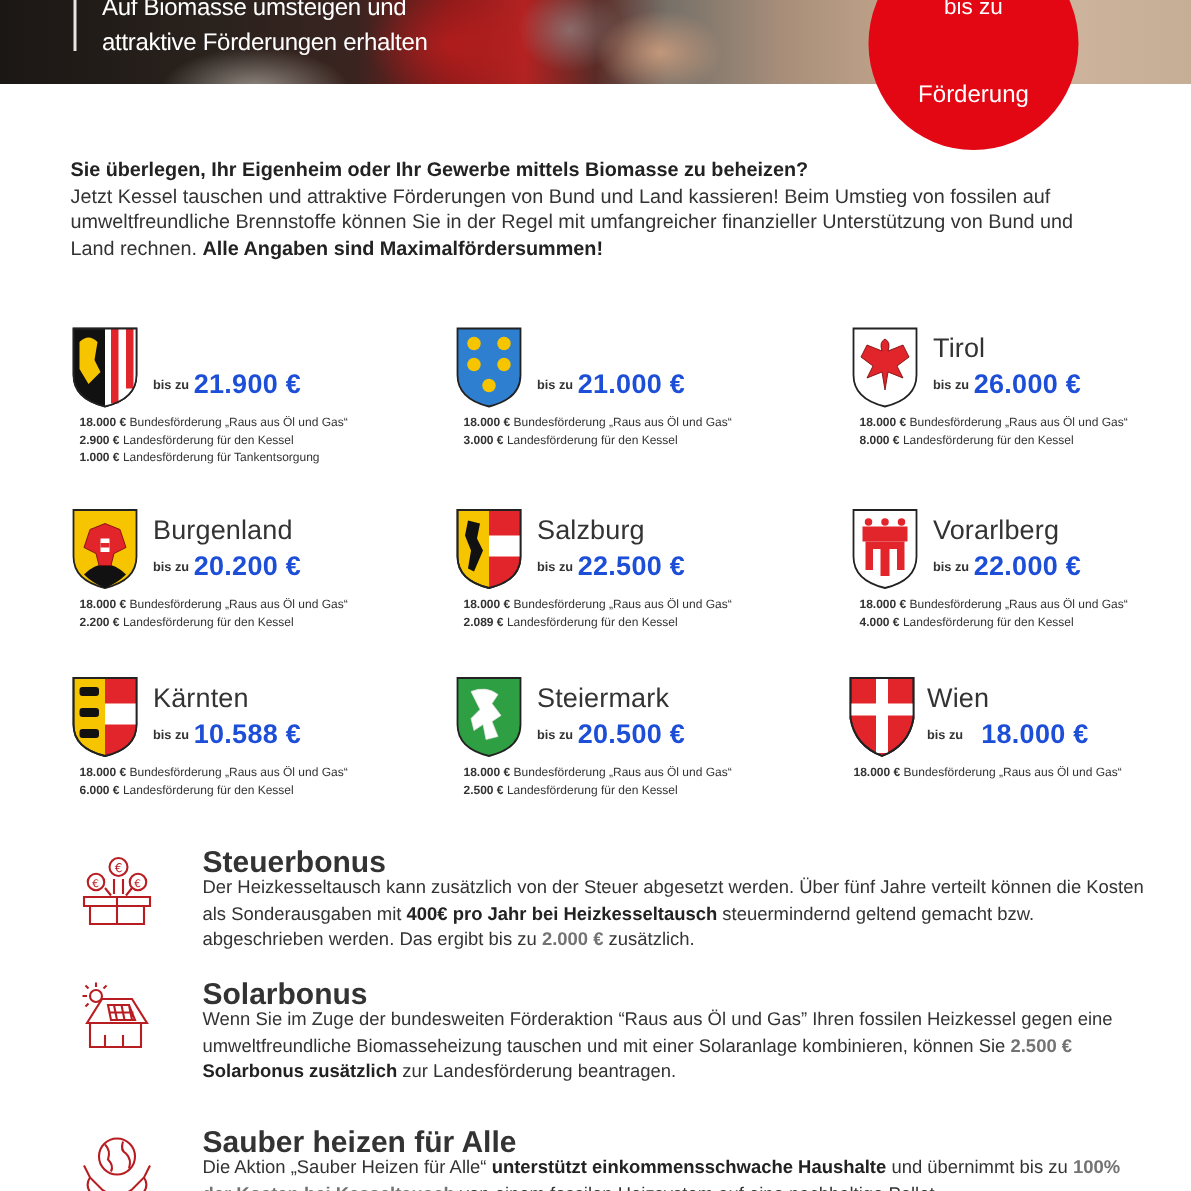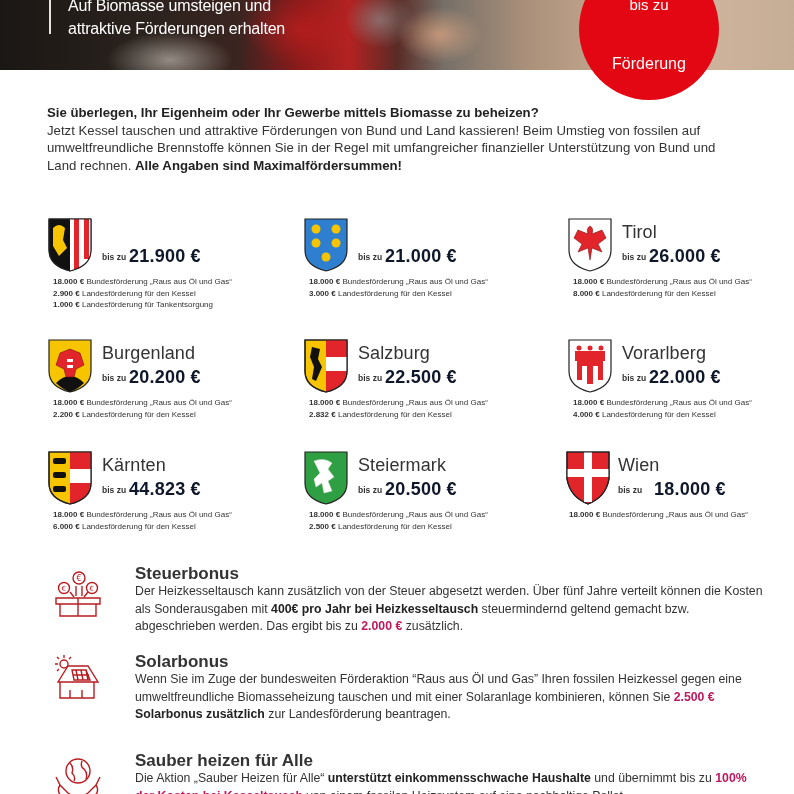--- a/index.html
+++ b/index.html
@@ -1,21 +1,21 @@
 <!DOCTYPE html>
 <html><head>
   <meta charset="utf-8">
   <style>
     * { box-sizing: border-box; margin: 0; padding: 0; }
     html, body { width: 794px; height: 794px; overflow: hidden; background: #ffffff; }
     body { font-family: "Liberation Sans", sans-serif; color: #2b2b2b; position: relative; }
 
     
     .hero {
-      position: absolute; left: 0; top: 0; width: 794px; height: 70px;
+      position: absolute; left: 0; top: 0; width: 794px; height: 56px;
       background:
         linear-gradient(90deg, #1b1714 0%, #2a221d 18%, #3a2420 30%, #8e1a1a 38%, #b42222 44%, #5a2b26 50%, #767068 56%, #a98f7a 66%, #c7a98f 78%, #cdb39b 90%, #c6ad96 100%);
       overflow: hidden;
     }
     .hero::before {
       content: ""; position: absolute; left: 0; top: 0; right: 0; bottom: 0;
       background:
         radial-gradient(ellipse 90px 40px at 170px 60px, rgba(230,225,215,0.55), transparent 70%),
         radial-gradient(ellipse 80px 50px at 300px 30px, rgba(200,30,30,0.6), transparent 70%),
         radial-gradient(ellipse 60px 40px at 440px 35px, rgba(214,162,128,0.8), transparent 70%),
@@ -40,31 +40,31 @@
     .intro { position: absolute; left: 47px; top: 104px; width: 700px; font-size: 13.2px; line-height: 17.5px; color: #333; }
     .intro .q { font-weight: bold; color: #222; }
     .intro b { color: #222; }
 
     
     .state { position: absolute; width: 240px; height: 100px; }
     .crest { position: absolute; left: 0; top: 0; width: 44px; height: 54px; }
     .state-name { position: absolute; left: 54px; top: 4px; font-size: 18px; color: #333; letter-spacing: 0.1px; }
     .state-amount { position: absolute; left: 54px; top: 28px; white-space: nowrap; }
     .bis { font-size: 8.5px; font-weight: bold; color: #333; vertical-align: middle; }
-    .amt { font-size: 18px; font-weight: bold; color: #0f172a; margin-left: 3px; vertical-align: middle; letter-spacing: 0.2px; }
+    .amt { font-size: 18px; font-weight: bold; color: #1d4ed8; margin-left: 3px; vertical-align: middle; letter-spacing: 0.2px; }
     .details { position: absolute; left: 5px; top: 58px; font-size: 8px; line-height: 11.5px; color: #333; white-space: nowrap; }
     .details b { font-weight: bold; }
 
     
     .bonus { position: absolute; left: 52px; width: 700px; }
     .bonus-icon { position: absolute; left: 0; top: 0; width: 56px; height: 56px; }
-    .bonus-title { position: absolute; left: 83px; top: 0; font-size: 17px; font-weight: bold; color: #333; }
+    .bonus-title { position: absolute; left: 83px; top: 0; font-size: 20px; font-weight: bold; color: #333; }
     .bonus-text { position: absolute; left: 83px; top: 19px; width: 630px; font-size: 12.3px; line-height: 17.5px; color: #333; }
     .bonus-text b { color: #222; }
-    .red { color: #be185d; font-weight: bold; }
+    .red { color: #737373; font-weight: bold; }
   </style>
 </head>
 <body>
 
 <div class="hero">
   <div class="hero-divider"></div>
   <div class="hero-text">
     <div>Auf Biomasse umsteigen und</div>
     <div>attraktive Förderungen erhalten</div>
   </div>
@@ -148,21 +148,21 @@
     <path d="M1 1 H43 V32 Q43 48 22 53 Q1 48 1 32 Z" fill="#f6c500" stroke="#222" stroke-width="1.2"></path>
     <path d="M22 1 H43 V32 Q43 48 22 53 Z" fill="#e2242b"></path>
     <rect x="22" y="18" width="21" height="14" fill="#fff"></rect>
     <path d="M8 8 L16 10 L14 20 L18 28 L12 42 L8 40 L10 28 L6 18 Z" fill="#111"></path>
     <path d="M1 1 H43 V32 Q43 48 22 53 Q1 48 1 32 Z" fill="none" stroke="#222" stroke-width="1.2"></path>
   </svg>
   <div class="state-name">Salzburg</div>
   <div class="state-amount"><span class="bis">bis zu</span><span class="amt">22.500 €</span></div>
   <div class="details">
     <div><b>18.000 €</b> <span>Bundesförderung „Raus aus Öl und Gas“</span></div>
-    <div><b>2.832 €</b> <span>Landesförderung für den Kessel</span></div>
+    <div><b>2.089 €</b> <span>Landesförderung für den Kessel</span></div>
   </div>
 </div>
 
 <div class="state" style="left:568px; top:339px;">
   <svg class="crest" viewBox="0 0 44 54">
     <path d="M1 1 H43 V32 Q43 48 22 53 Q1 48 1 32 Z" fill="#fff" stroke="#222" stroke-width="1.2"></path>
     <circle cx="11" cy="9" r="2.5" fill="#e2242b"></circle>
       <circle cx="22" cy="9" r="2.5" fill="#e2242b"></circle>
       <circle cx="33" cy="9" r="2.5" fill="#e2242b"></circle>
     <rect x="7" y="12" width="30" height="10" fill="#e2242b"></rect>
@@ -183,21 +183,21 @@
   <svg class="crest" viewBox="0 0 44 54">
     <path d="M1 1 H43 V32 Q43 48 22 53 Q1 48 1 32 Z" fill="#f6c500" stroke="#222" stroke-width="1.2"></path>
     <path d="M22 1 H43 V32 Q43 48 22 53 Z" fill="#e2242b"></path>
     <rect x="22" y="18" width="21" height="14" fill="#fff"></rect>
     <rect x="5" y="7" width="13" height="6" rx="2" fill="#111"></rect>
     <rect x="5" y="21" width="13" height="6" rx="2" fill="#111"></rect>
     <rect x="5" y="35" width="13" height="6" rx="2" fill="#111"></rect>
     <path d="M1 1 H43 V32 Q43 48 22 53 Q1 48 1 32 Z" fill="none" stroke="#222" stroke-width="1.2"></path>
   </svg>
   <div class="state-name">Kärnten</div>
-  <div class="state-amount"><span class="bis">bis zu</span><span class="amt">44.823 €</span></div>
+  <div class="state-amount"><span class="bis">bis zu</span><span class="amt">10.588 €</span></div>
   <div class="details">
     <div><b>18.000 €</b> <span>Bundesförderung „Raus aus Öl und Gas“</span></div>
     <div><b>6.000 €</b> <span>Landesförderung für den Kessel</span></div>
   </div>
 </div>
 
 <div class="state" style="left:304px; top:451px;">
   <svg class="crest" viewBox="0 0 44 54">
     <path d="M1 1 H43 V32 Q43 48 22 53 Q1 48 1 32 Z" fill="#2ea043" stroke="#222" stroke-width="1.2"></path>
     <path d="M10 10 Q20 6 28 12 L24 18 L30 26 L24 30 L28 40 L20 42 L18 32 L12 36 L10 28 L16 22 Z" fill="#fff" stroke="#ddd" stroke-width="0.5"></path>

